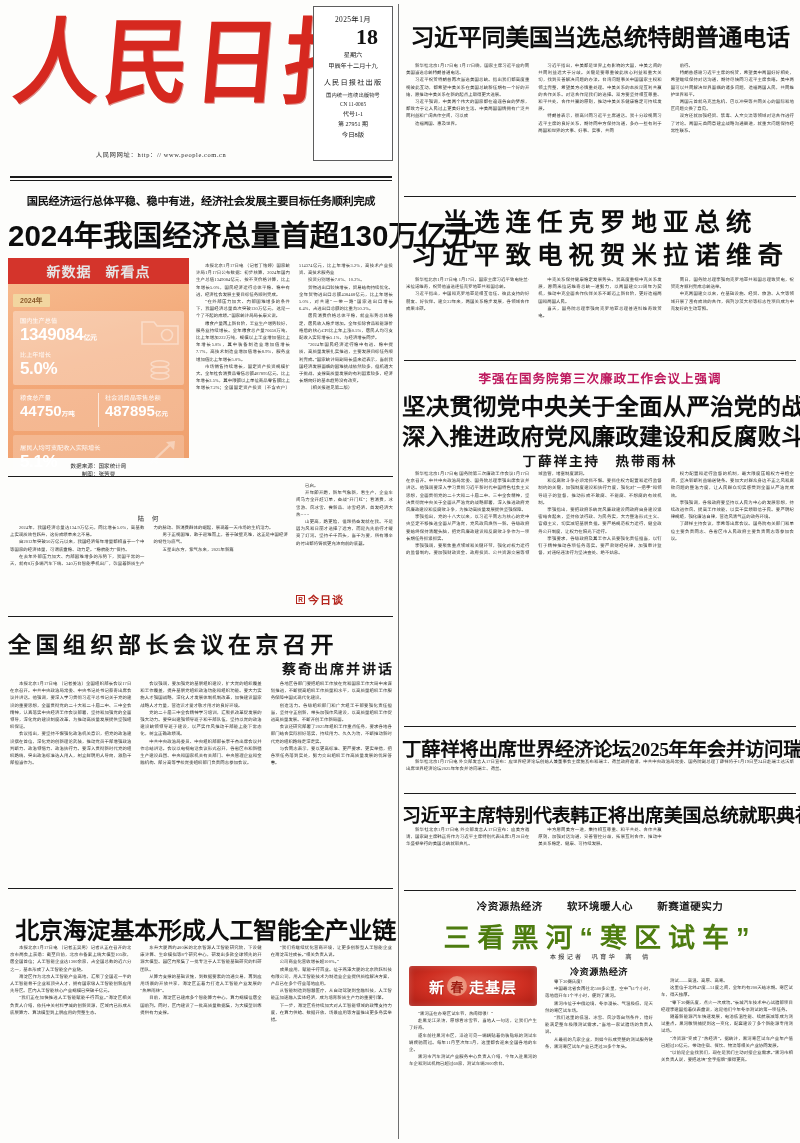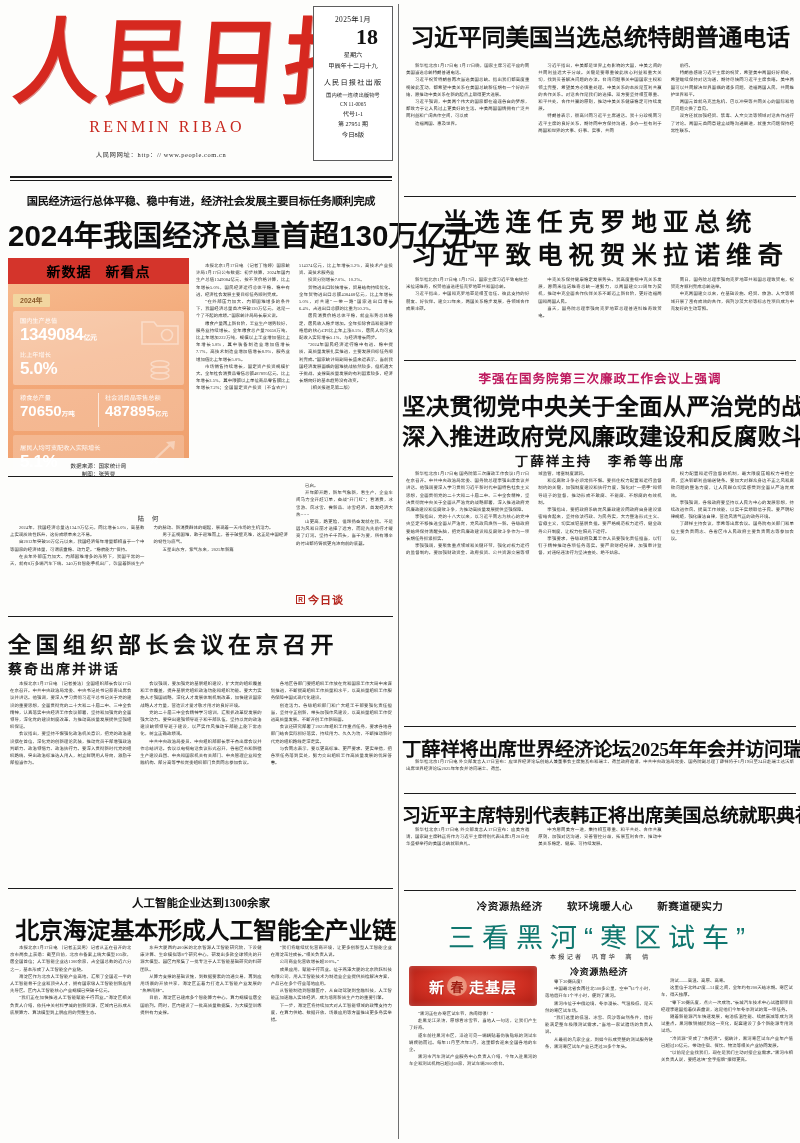--- a/index.html
+++ b/index.html
@@ -75,21 +75,21 @@
     transform: scaleX(1.0);
   }
 
   
   .info-card {
     position:absolute; left:8px; top:258px; width:181px; height:200px;
   }
   .info-title {
     width:100%; height:26px; background:#d4342b;
     display:flex; align-items:center; justify-content:center; gap:14px;
-    color:#000000; font-weight:700; font-size:14px; letter-spacing:1px;
+    color:#e5e5e5; font-weight:700; font-size:14px; letter-spacing:1px;
     font-family:"Liberation Sans",sans-serif;
   }
   .info-body {
     width:100%; height:174px;
     background:linear-gradient(165deg,#f6b98c 0%, #f3a878 45%, #efa06d 100%);
     padding:5px; position:relative;
   }
   .yr-tag {
     display:inline-block; background:#f2d6a0; color:#8a5a2a;
     font-size:7px; font-weight:700; padding:1.5px 7px; border-radius:1px;
@@ -145,21 +145,21 @@
                      font-family:"Liberation Sans",sans-serif; }
 
   
   .sec-rule-b { position:absolute; left:8px; top:616px; width:385px; border-top:1.1px solid #1c1c1c; }
   .org-head {
     position:absolute; left:8px; top:626px; width:386px; text-align:left;
     font-size:23px; font-weight:700; color:#101010; letter-spacing:4.5px;
     white-space:nowrap; font-family:"Liberation Serif",serif;
   }
   .org-sub {
-    position:absolute; left:8px; top:658px; width:386px; text-align:left;
+    position:absolute; left:8px; top:658px; width:386px; text-align:right;
     font-size:14px; font-weight:700; color:#151515; letter-spacing:2px;
     font-family:"Liberation Sans",sans-serif;
   }
   .org-txt { position:absolute; left:10px; top:680px; width:382px; height:215px; }
 
   
   .sec-rule-c { position:absolute; left:8px; top:888px; width:385px; border-top:1.1px solid #1c1c1c; }
   .ai-kicker {
     position:absolute; left:8px; top:894px; width:386px; text-align:center;
     font-size:11.5px; font-weight:700; color:#111;
@@ -226,21 +226,21 @@
   }
   .r-txt-5 { position:absolute; left:406px; top:826px; width:388px; height:60px; }
   .sec-rule-r5 { position:absolute; left:404px; top:890px; width:392px; border-top:1.2px solid #1c1c1c; }
 
   .r-kick-6 {
     position:absolute; left:404px; top:898px; width:392px; text-align:center;
     font-size:10.5px; font-weight:700; color:#1a1a1a; letter-spacing:.5px;
   }
   .r-head-6 {
     position:absolute; left:404px; top:916px; width:392px; text-align:center;
-    font-size:27px; font-weight:400; color:#0f766e; letter-spacing:7px;
+    font-size:27px; font-weight:700; color:#4d7c0f; letter-spacing:7px;
     white-space:nowrap; font-family:"Liberation Sans",sans-serif;
   }
   .r-byline-6 {
     position:absolute; left:404px; top:952px; width:392px; text-align:center;
     font-size:6.4px; color:#2c2c2c; letter-spacing:2px;
   }
   .seal {
     position:absolute; left:409px; top:966px; width:128px; height:40px;
     background:radial-gradient(ellipse at 50% 45%, #e05a4a 0%, #cf2f22 55%, #a81c13 100%);
     border-radius:3px;
@@ -269,21 +269,20 @@
 </style>
 </head>
 <body>
 
 <div class="page">
 
   <div class="masthead">
     <div class="logo-wrap">
       <div class="logo-cn">人民日报</div>
     </div>
-    <div class="logo-py">RENMIN RIBAO</div>
     <div class="logo-url">人民网网址：http：// www.people.com.cn</div>
 
     <div class="datebox">
       <div class="d-ym">2025年1月</div>
       <div class="d-day">18</div>
       <div class="d-wk">星期六</div>
       <div class="d-lunar">甲辰年十二月十九</div>
       <div class="d-pub">人民日报社出版</div>
       <div class="d-sm">国内统一连续出版物号</div>
       <div class="d-sm2">CN 11-0065</div>
@@ -318,21 +317,21 @@
         <svg class="deco" width="32" height="30" viewBox="0 0 32 30" style="right:8px; bottom:1px">
           <ellipse cx="16" cy="10" rx="9" ry="3.2" fill="none" stroke="#fff" stroke-width="1.5"></ellipse>
           <ellipse cx="16" cy="16" rx="9" ry="3.2" fill="none" stroke="#fff" stroke-width="1.5"></ellipse>
           <ellipse cx="16" cy="22" rx="9" ry="3.2" fill="none" stroke="#fff" stroke-width="1.5"></ellipse>
         </svg>
       </div>
 
       <div class="panel-b">
         <div class="half">
           <div class="lbl">粮食总产量</div>
-          <div class="mid-num"><span>70650</span><span class="u" style="font-size:6.5px">万吨</span></div>
+          <div class="mid-num"><span>44750</span><span class="u" style="font-size:6.5px">万吨</span></div>
         </div>
         <div class="divider"></div>
         <div class="half">
           <div class="lbl">社会消费品零售总额</div>
           <div class="mid-num"><span>487895</span><span class="u" style="font-size:6.5px">亿元</span></div>
         </div>
       </div>
 
       <div class="panel-c">
         <div class="lbl">居民人均可支配收入实际增长</div>
@@ -390,21 +389,20 @@
     <p>会议强调，要加强党的基层组织建设，扩大党的组织覆盖和工作覆盖，提升基层党组织政治功能和组织功能。要大力实施人才强国战略，深化人才发展体制机制改革，加快建设国家战略人才力量，营造识才爱才敬才用才的良好环境。</p>
     <p>党的二十届三中全会精神学习培训，汇聚抓改革促发展的强大动力。要突出建强领导班子和干部队伍，坚持以党的政治建设统领领导班子建设，以严实作风推动干部能上能下常态化，树立正确政绩观。</p>
     <p>中共中央政治局委员、中央组织部部长李干杰出席会议并作总结讲话。会议以电视电话会议形式召开，各省区市和新疆生产建设兵团、中央和国家机关有关部门、中央管理企业和金融机构、部分高等学校党委组织部门负责同志参加会议。</p>
     <p>各地区各部门要把组织工作放在党和国家工作大局中来谋划推进，不断提高组织工作质量和水平，以高质量组织工作服务保障中国式现代化建设。</p>
     <p>创造活力。各级组织部门和广大组工干部要强化责任担当，坚持守正创新，带头加强作风建设，以高质量组织工作促进高质量发展。不断开创工作新局面。</p>
     <p>会议还研究部署了2025年组织工作重点任务，要求各地各部门结合实际抓好落实，持续用力、久久为功，不断推动新时代党的组织路线走深走实。</p>
     <p>与会同志表示，要以更高标准、更严要求、更实举措，把各项任务落到实处，努力交出组织工作高质量发展的优异答卷。</p>
   </div>
 
   <div class="sec-rule-c"></div>
-  <div class="ai-kicker">人工智能企业达到1300余家</div>
   <div class="ai-head">北京海淀基本形成人工智能全产业链</div>
   <div class="ai-txt body-txt cols3">
     <p>本报北京1月17日电 （记者王昊男）记者从正在召开的北京市两会上获悉：截至目前，北京市备案上线大模型105款，居全国首位；人工智能企业达1300余家，占全国总数的近六分之一，基本形成了人工智能全产业链。</p>
     <p>海淀区作为北京人工智能产业高地，汇聚了全国近一半的人工智能骨干企业和顶尖人才，拥有国家级人工智能创新应用先导区。区内人工智能核心产业规模已突破千亿元。</p>
     <p>“我们正在加快推进人工智能赋能千行百业。”海淀区相关负责人介绍，依托中关村科学城的创新资源，区域内已形成从底层算力、算法模型到上层应用的完整生态。</p>
     <p>东升大厦西约400米的北京智源人工智能研究院，下设健康计算、生命模拟等8个研究中心，研发出多款全球领先的开源大模型。园区内聚集了一批专注于人工智能基础研究的科研团队。</p>
     <p>从算力支撑的基础设施，到数据要素的流通交易，再到应用场景的开放共享，海淀区正着力打造人工智能产业发展的“热带雨林”。</p>
     <p>目前，海淀区已建成多个智能算力中心，算力规模位居全国前列。同时，区内建设了一批高质量数据集，为大模型训练提供有力支撑。</p>
     <p>“我们将继续优化营商环境，让更多创新型人工智能企业在海淀茁壮成长。”相关负责人说。</p>
     <p>公司商业化营收增长超100%。”</p>
@@ -440,21 +438,21 @@
     <p>中克关系保持健康稳定发展势头。我高度重视中克关系发展，愿同米拉诺维奇总统一道努力，以两国建交32周年为契机，推动中克全面合作伙伴关系不断迈上新台阶，更好造福两国和两国人民。</p>
     <p>当天，国务院总理李强向克罗地亚总理普连科维奇致贺电。</p>
     <p>同日，国务院总理李强向克罗地亚共和国总理致贺电，祝贺克方顺利完成总统选举。</p>
     <p>中克两国建交以来，在基础设施、经贸、旅游、人文等领域开展了富有成效的合作，佩列沙茨大桥等标志性项目成为中克友好的生动写照。</p>
   </div>
   <div class="sec-rule-r2"></div>
 
   <div class="r-kick-3">李强在国务院第三次廉政工作会议上强调</div>
   <div class="r-head-3a">坚决贯彻党中央关于全面从严治党的战略部署</div>
   <div class="r-head-3b">深入推进政府党风廉政建设和反腐败斗争</div>
-  <div class="r-sub-3">丁薛祥主持　李希等出席</div>
+  <div class="r-sub-3">丁薛祥主持　热带雨林</div>
   <div class="r-txt-3 body-txt cols3">
     <p>新华社北京1月17日电 国务院第三次廉政工作会议1月17日在京召开。中共中央政治局常委、国务院总理李强出席会议并讲话。他强调要深入学习贯彻习近平新时代中国特色社会主义思想，全面贯彻党的二十大和二十届二中、三中全会精神，坚决贯彻党中央关于全面从严治党的战略部署，深入推进政府党风廉政建设和反腐败斗争，为推动高质量发展提供坚强保障。</p>
     <p>李强指出，党的十八大以来，以习近平同志为核心的党中央坚定不移推进全面从严治党，党风政风焕然一新。各级政府要始终保持清醒头脑，把党风廉政建设和反腐败斗争作为一项长期任务抓紧抓实。</p>
     <p>李强强调，要聚焦重点领域和关键环节，强化对权力运行的监督制约。要加强财政资金、政府投资、公共资源交易等领域监管，堵塞制度漏洞。</p>
     <p>和反腐败斗争必须常抓不懈。要抓住权力配置和运行监督制约的关键，加强制度建设和执行力度，强化对“一把手”和领导班子的监督，推动形成不敢腐、不能腐、不想腐的有效机制。</p>
     <p>李强指出，要把政府系统党风廉政建设同政府自身建设紧密结合起来，坚持依法行政、为民务实，大力整治形式主义、官僚主义，切实减轻基层负担。要严格规范权力运行，健全政务公开制度，让权力在阳光下运行。</p>
     <p>李强要求，各级政府及其工作人员要强化责任担当，以钉钉子精神推动各项任务落实。要严肃财经纪律，加强审计监督，对违纪违法行为坚决查处、绝不姑息。</p>
     <p>权力配置和运行监督的机制，最大限度压缩权力寻租空间，坚决斩断利益输送链条。要加大对群众身边不正之风和腐败问题的整治力度，让人民群众切实感受到全面从严治党成效。</p>
     <p>李强强调，各级政府要坚持以人民为中心的发展思想，持续改进作风，提高工作效能，以实干实绩取信于民。要严明纪律规矩，强化廉洁自律，营造风清气正的政务环境。</p>
     <p>丁薛祥主持会议，李希等出席会议。国务院有关部门和单位主要负责同志、各省区市人民政府主要负责同志等参加会议。</p>

